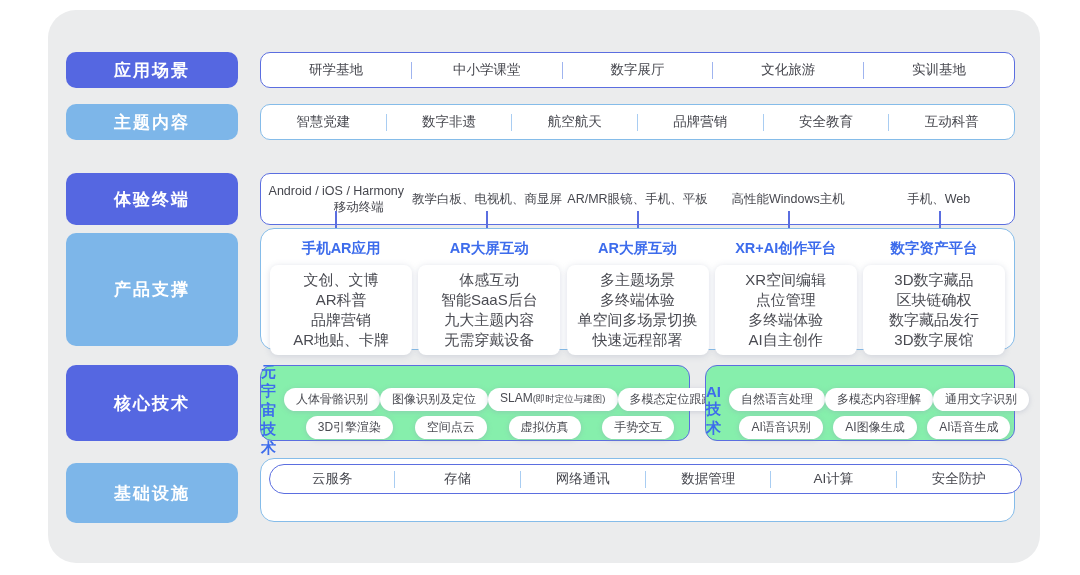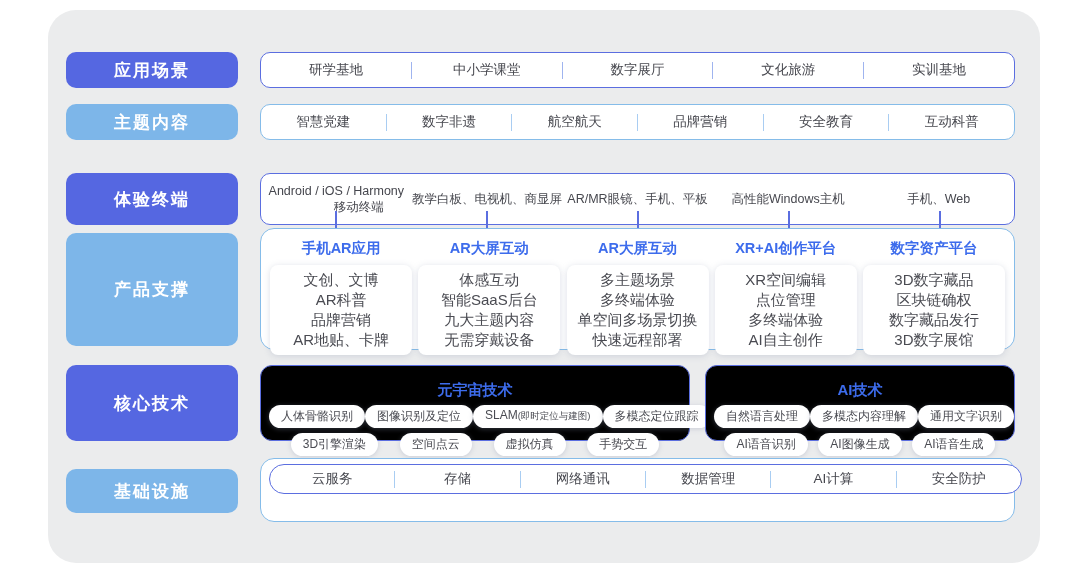--- a/index.html
+++ b/index.html
@@ -35,21 +35,21 @@
   
   .products-box{width:100%;border-radius:14px;display:flex;padding:8px 6px;box-sizing:border-box;}
   .pcol{flex:1;display:flex;flex-direction:column;align-items:center;}
   .ptitle{font-weight:bold;color:#3d6cec;font-size:14.5px;margin-top:2px;}
   .pcard{
     margin-top:7px;background:#fff;border-radius:8px;box-shadow:0 1px 6px rgba(140,150,175,.30);
     padding:5px 9px;width:124px;
   }
   .pcard div{font-size:15px;color:#4a4b52;text-align:center;line-height:20px;white-space:nowrap;}
   
-  .tech-box{border-radius:12px;display:flex;flex-direction:column;align-items:center;padding-top:15px;box-sizing:border-box;background:#000000;}
+  .tech-box{border-radius:12px;display:flex;flex-direction:row;align-items:center;padding-top:15px;box-sizing:border-box;background:#86efac;}
   .tech-box.metaverse{width:430px;}
   .tech-box.ai{width:310px;margin-left:15px;justify-content:space-between;}
   .ttitle{font-weight:bold;color:#3d6cec;font-size:15px;}
   .pill-row{display:flex;justify-content:space-evenly;width:100%;margin-top:5px;padding:0 8px;box-sizing:border-box;}
   .pill{
     background:#fff;border-radius:14px;box-shadow:0 1px 5px rgba(140,150,175,.35);
     padding:3px 12px;font-size:12px;color:#4a4b52;white-space:nowrap;
   }
   .pill .small{font-size:9.5px;}
   
@@ -231,21 +231,21 @@
             <div class="pill">AI语音识别</div>
             <div class="pill">AI图像生成</div>
             <div class="pill">AI语音生成</div>
           </div>
         </div>
     </div>
   </div>
 </div>
 
 <div class="row" style="top:458px;height:64px;">
-  <div class="lbl lbl-light" style="margin-top:11px;height:44px;">基础设施</div>
+  <div class="lbl lbl-light" style="margin-top:5px;height:60px;">基础设施</div>
   <div class="content">
     <div class="panel b-light infra-box">
       <div class="infra-pill cells">
           <div class="cell">云服务</div>
           <i class="vdiv vdiv-light"></i>
           <div class="cell">存储</div>
           <i class="vdiv vdiv-light"></i>
           <div class="cell">网络通讯</div>
           <i class="vdiv vdiv-light"></i>
           <div class="cell">数据管理</div>

